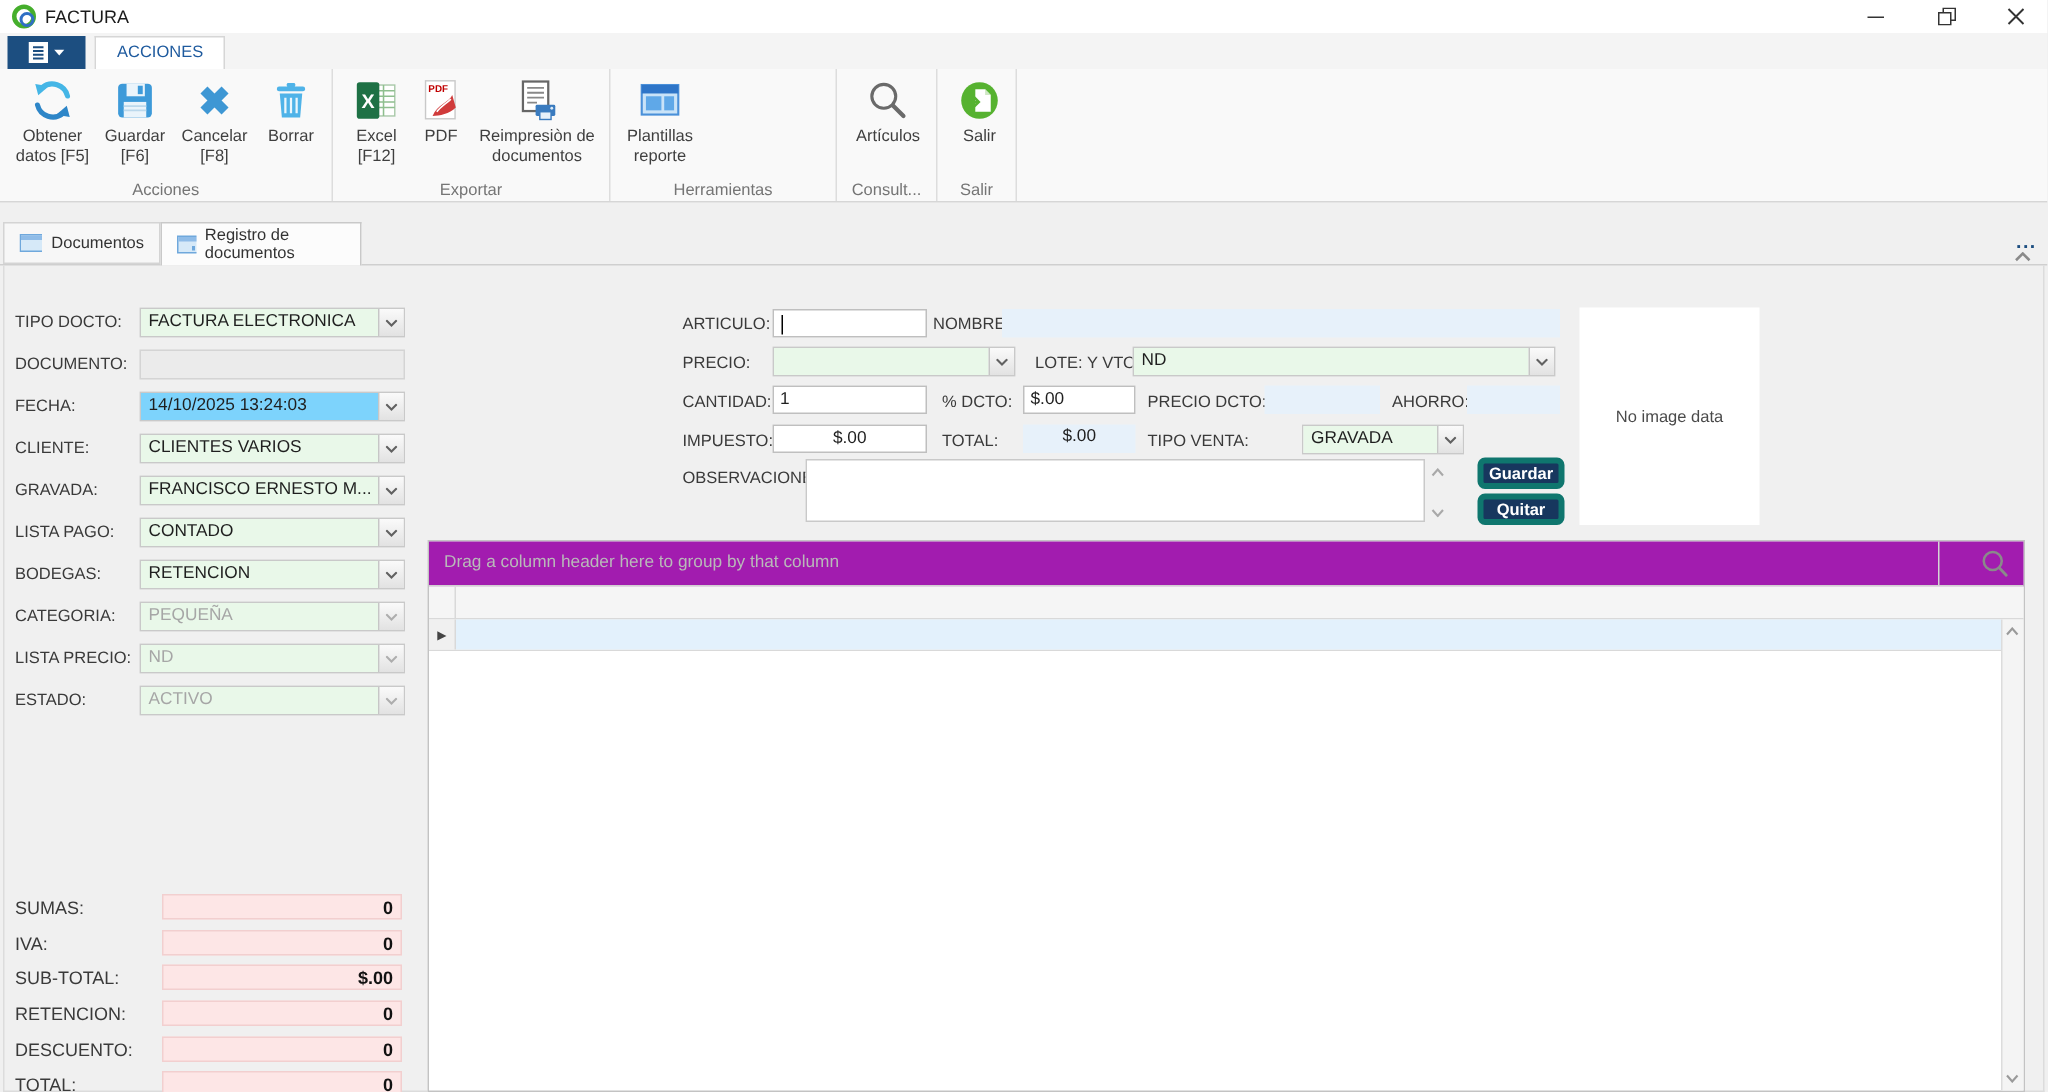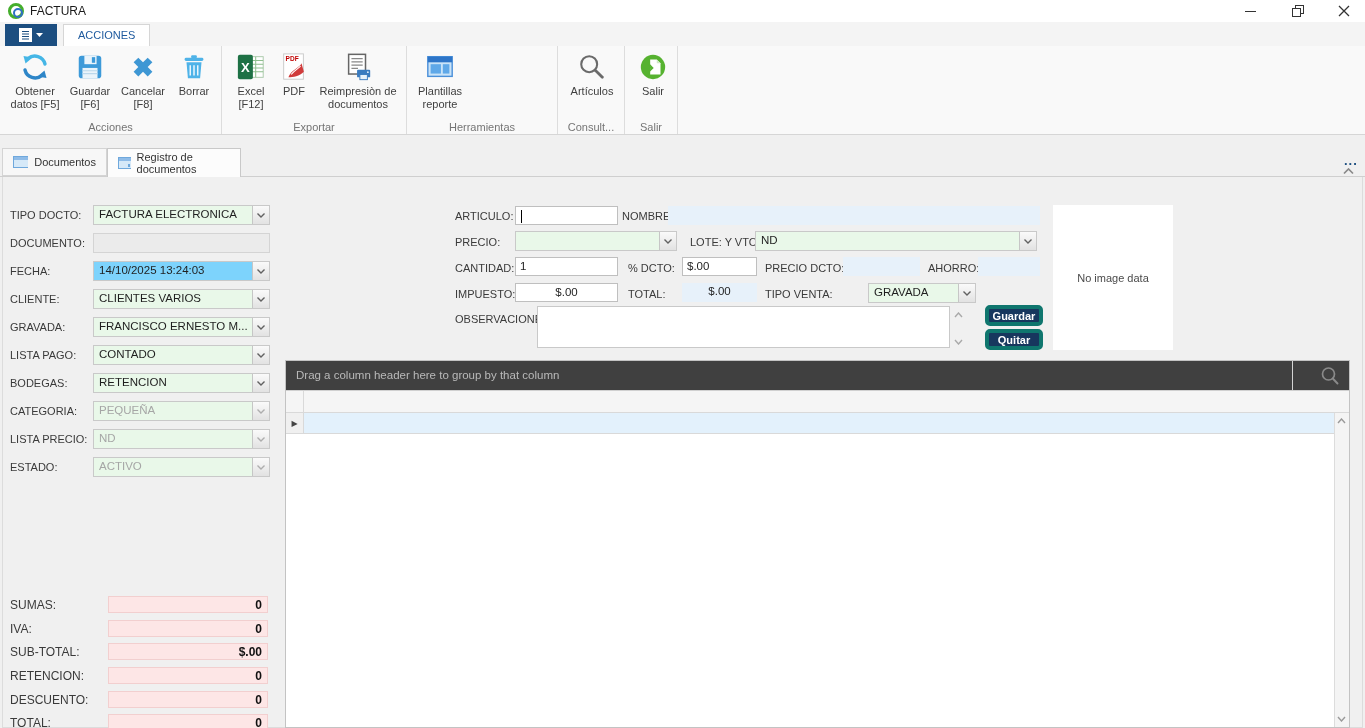--- a/index.html
+++ b/index.html
@@ -54,21 +54,21 @@
   .tval { height:17px; background:#FDE6E6; border:1px solid #F2CFCF; font-size:12px; font-weight:bold; text-align:right; padding:1px 5px 0 0; color:#111; }
 
   
   .navy-btn { width:58px; height:21px; background:#17375E; border:4px solid #0f766e; border-radius:5px; color:#FFF; font-weight:bold; font-size:11px; display:flex; align-items:center; justify-content:center; cursor:default; }
   .image-panel { left:1053px; top:205px; width:120px; height:145px; background:#FFFFFF; display:flex; align-items:center; justify-content:center; color:#4A4A4A; font-size:11px; }
   .obs-area { left:537px; top:306px; width:413px; height:42px; background:#FFF; border:1px solid #C9C9C9; }
   .spin { left:951px; width:14px; height:13px; display:flex; align-items:center; justify-content:center; }
 
   
   .grid { left:285px; top:360px; width:1065px; height:368px; background:#FFFFFF; border:1px solid #C3C3C3; }
-  .group-panel { position:absolute; left:0; top:0; width:100%; height:30px; background:#404040; border-bottom:1px solid #D0D0D0;text-align:center; }
+  .group-panel { position:absolute; left:0; top:0; width:100%; height:30px; background:#a21caf; border-bottom:1px solid #D0D0D0;text-align:center; }
   .group-hint { position:absolute; left:10px; top:0; line-height:29px; color:#B9B9B9; font-size:11.5px; }
   .grid-search { position:absolute; right:0; top:0; width:57px; height:29px; border-left:1px solid #D4D4D4; display:flex; align-items:center; justify-content:flex-end; padding-right:8px; }
   .grid-header { position:absolute; left:0; top:30px; width:100%; height:22px; background:#F5F5F5; border-bottom:1px solid #D9D9D9; }
   .ind-cell { position:absolute; left:0; top:0; width:18px; height:100%; border-right:1px solid #D9D9D9; }
   .grid-row { position:absolute; left:0; top:52px; width:100%; height:21px; border-bottom:1px solid #D9D9D9; }
   .grid-row .ind-cell { background:#F0F0F0; display:flex; align-items:center; justify-content:center; }
   .row-fill { position:absolute; left:18px; top:0; right:15px; height:100%; background:#E3F1FC; }
   .vscroll { position:absolute; right:0; top:52px; width:15px; bottom:0; background:#F4F4F4; border-left:1px solid #DCDCDC; }
   .row-arrow { font-family:"DejaVu Sans", sans-serif; font-size:8px; color:#444; }
 </style>

